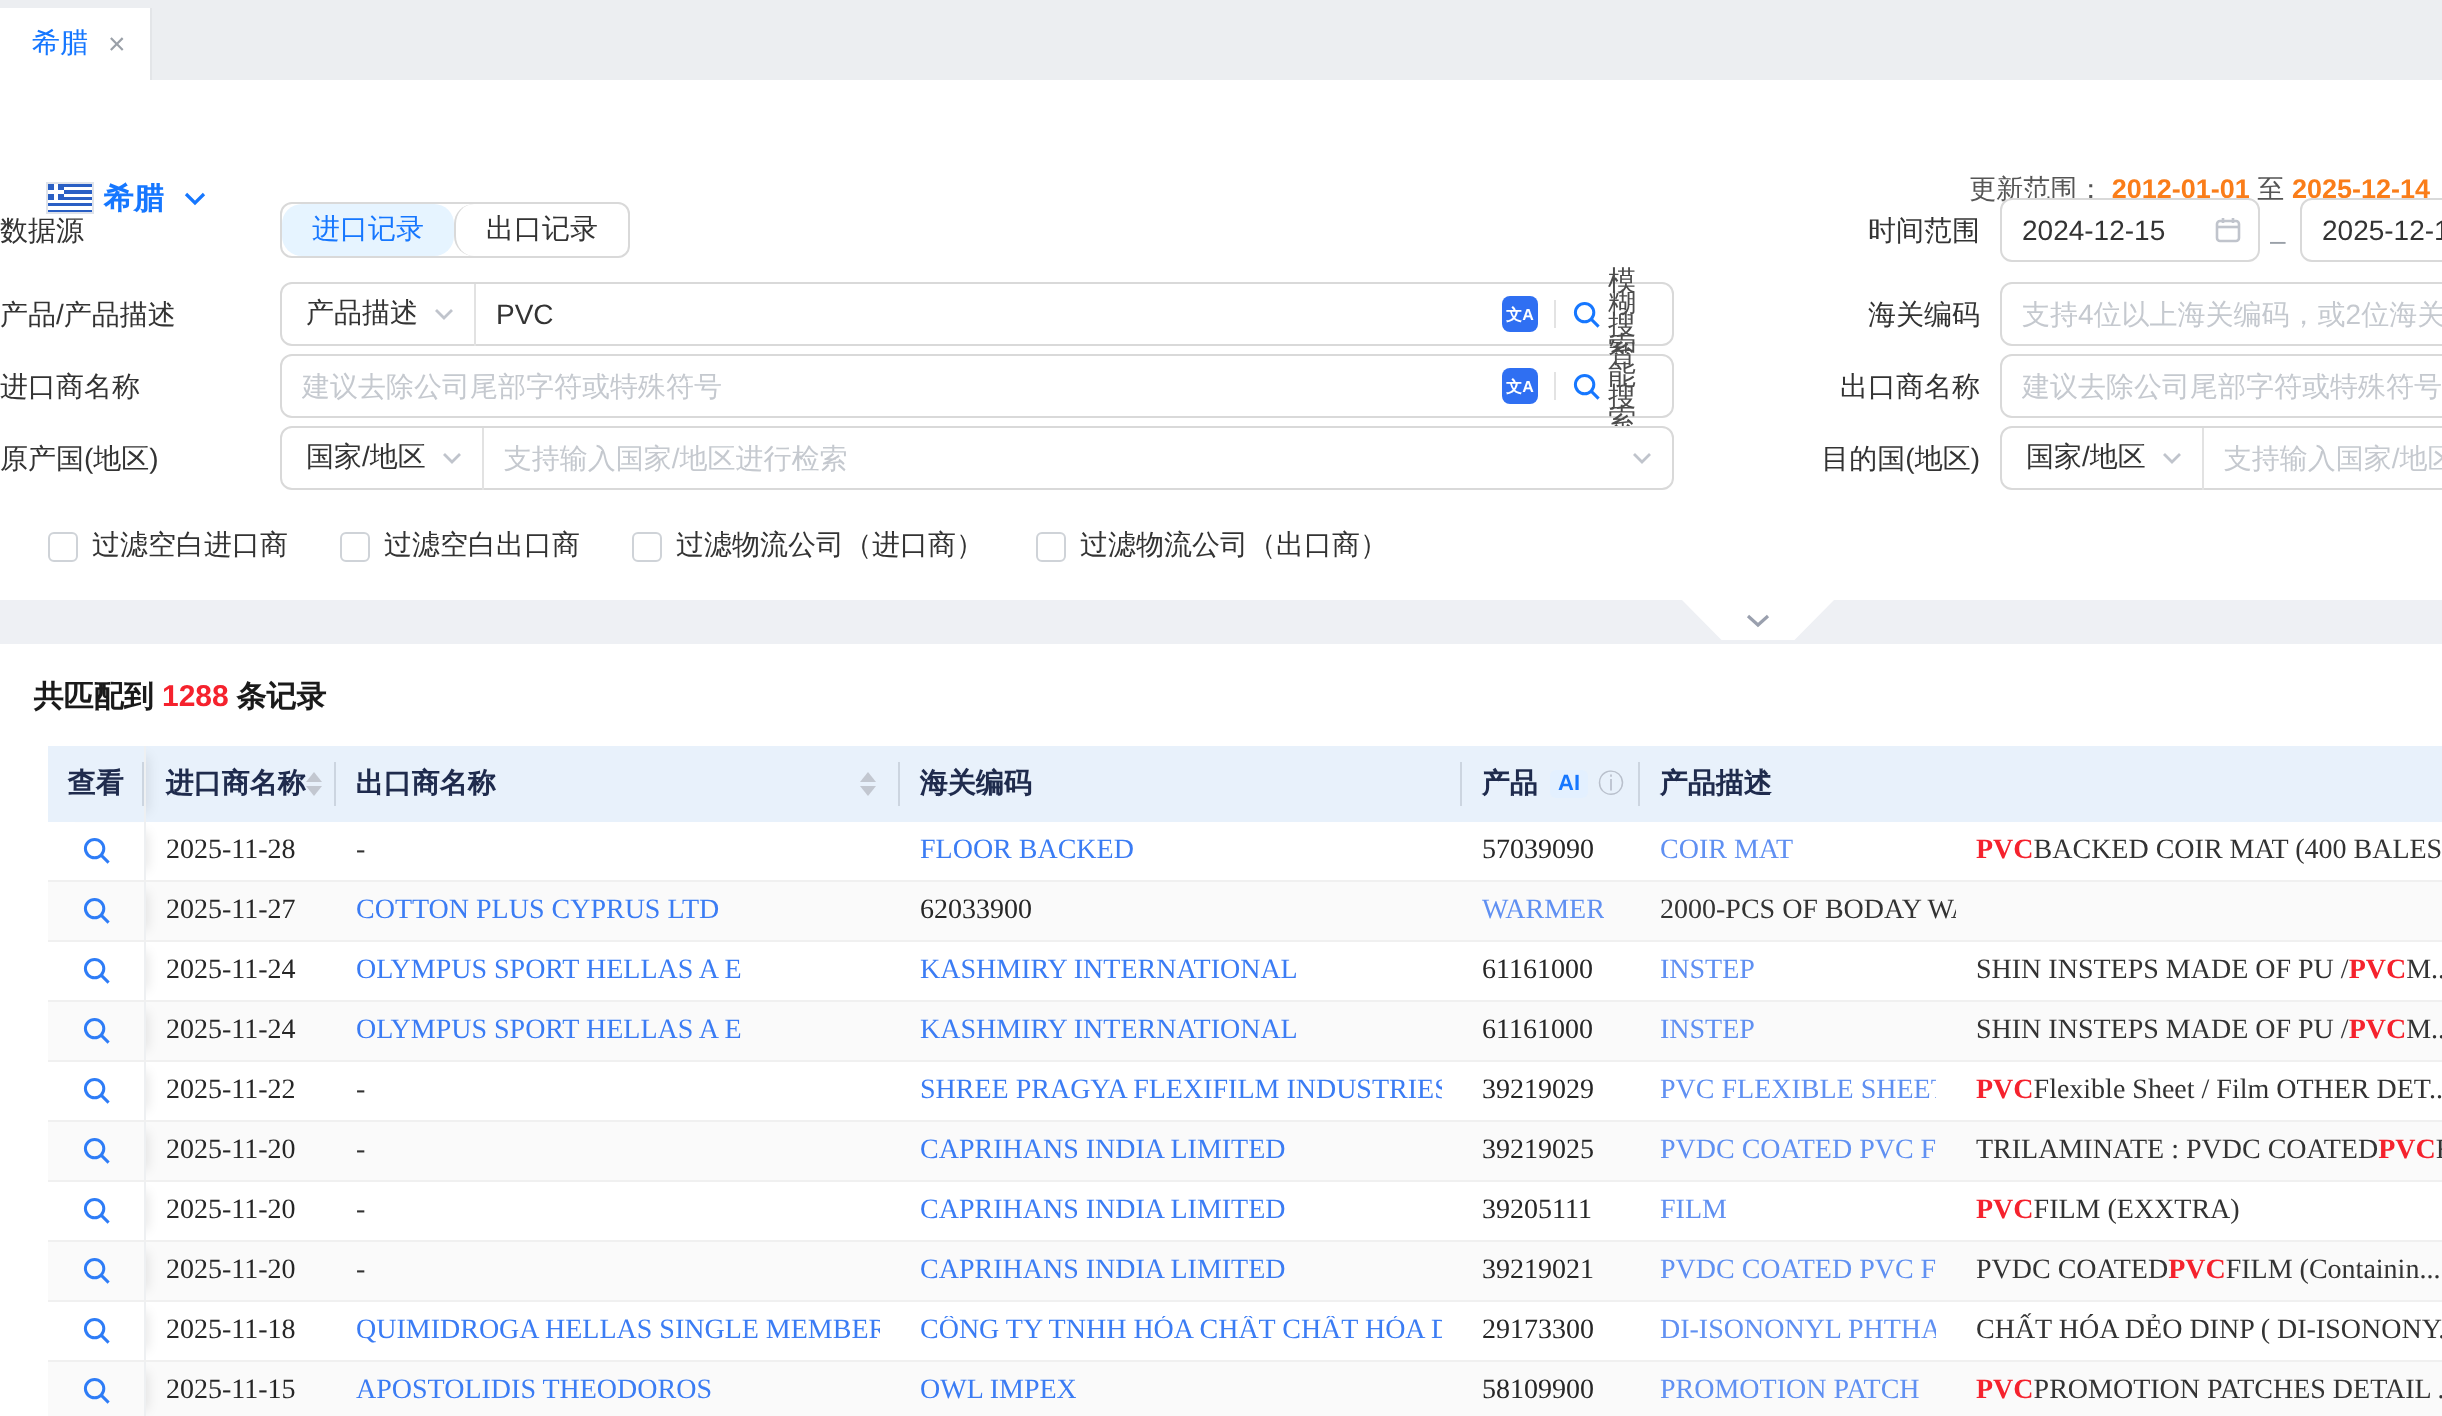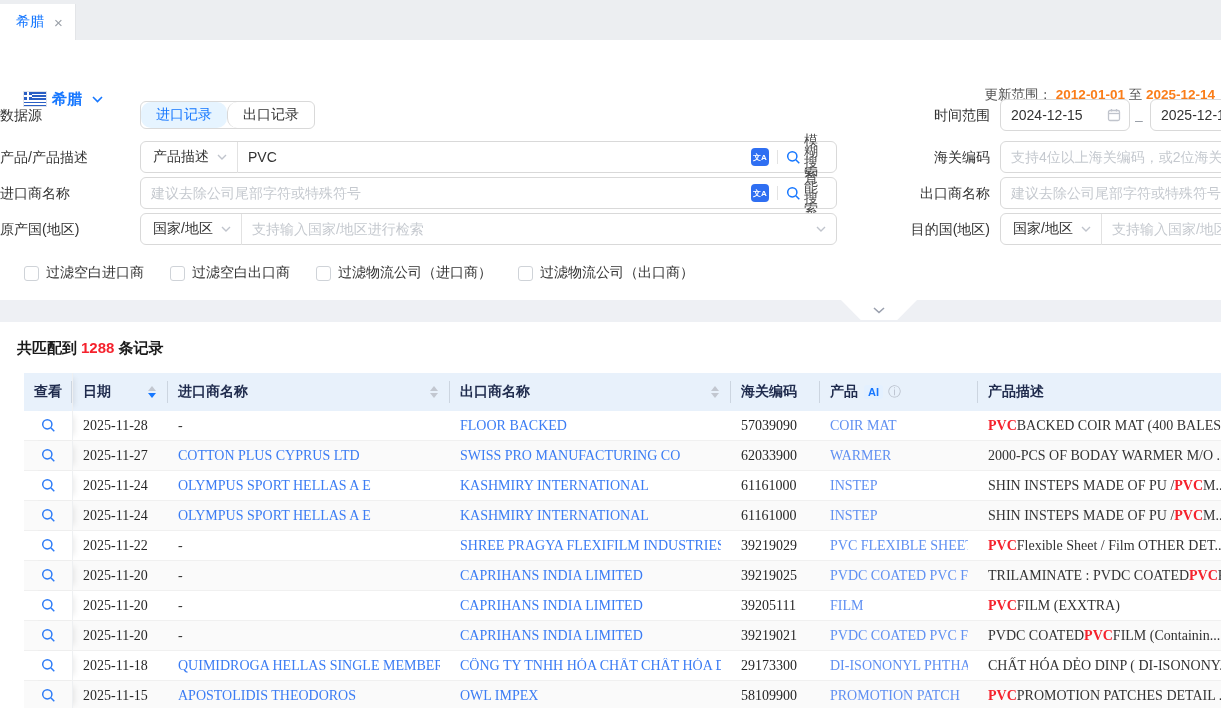--- a/index.html
+++ b/index.html
@@ -262,27 +262,20 @@
   </div>
 
   <div class="results">
     <div class="count-line">
       <span>共匹配到</span><span class="num">1288</span><span>条记录</span>
     </div>
 
     <div class="table">
       <div class="thead">
         <div class="th center c-view">查看</div>
-        <div class="th">
-          <span>日期</span>
-          <span class="sorter">
-              <span class="car up"></span>
-              <span class="car down on"></span>
-            </span>
-        </div>
         <div class="th">
           <span>进口商名称</span>
           <span class="sorter">
               <span class="car up"></span>
               <span class="car down"></span>
             </span>
         </div>
         <div class="th">
           <span>出口商名称</span>
           <span class="sorter">
@@ -327,23 +320,20 @@
     <div class="tc c-view">
       <svg class="q-icon" width="15" height="15" viewBox="0 0 15 15">
                 <circle cx="6.3" cy="6.3" r="4.6" fill="none" stroke="#2e7cf6" stroke-width="1.5"></circle>
                 <line x1="9.8" y1="9.8" x2="13.3" y2="13.3" stroke="#2e7cf6" stroke-width="1.5"></line>
               </svg>
     </div>
     <div class="tc c-date">2025-11-27</div>
     <div class="tc c-imp">
               <a class="cellink ">COTTON PLUS CYPRUS LTD</a>
             </div>
-    <div class="tc c-exp">
-              <a class="cellink ">SWISS PRO MANUFACTURING CO</a>
-            </div>
     <div class="tc c-hs">62033900</div>
     <div class="tc c-prod">
               <a class="cellink prod">WARMER</a>
             </div>
     <div class="tc c-desc">
               <span>2000-PCS OF BODAY WARMER M/O ...</span>
             </div>
   </div>
 
   <div class="trow">

